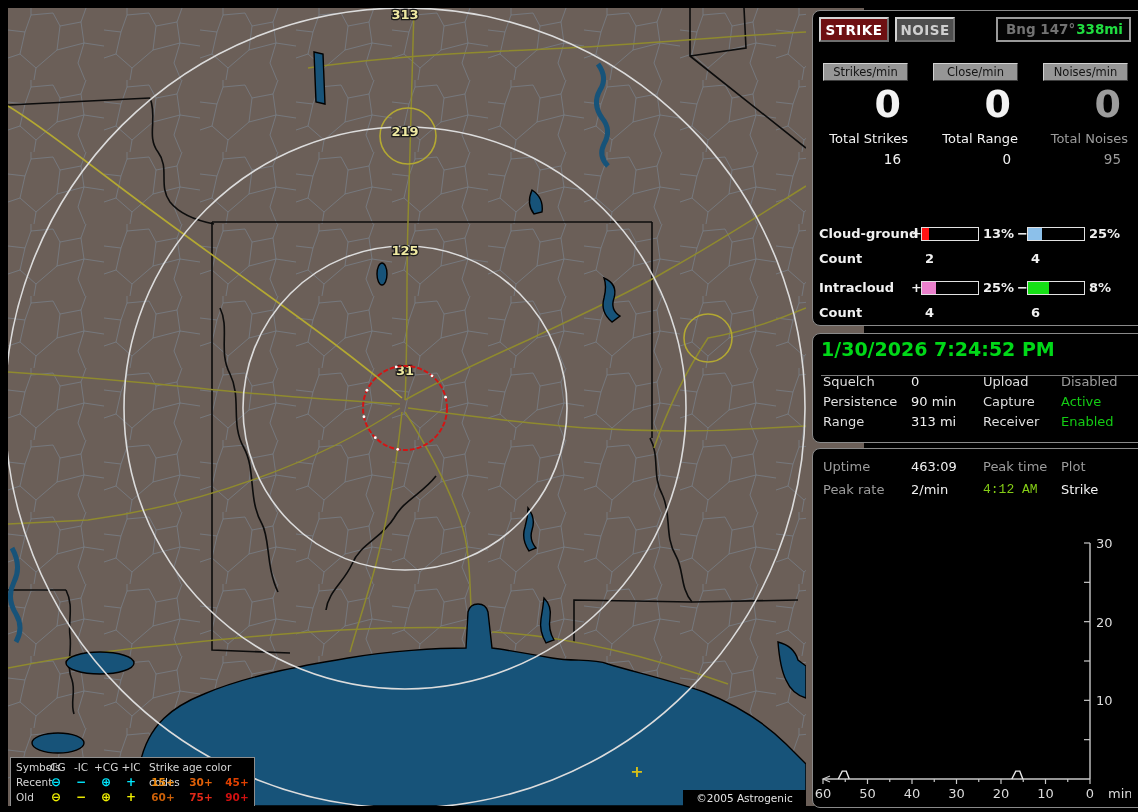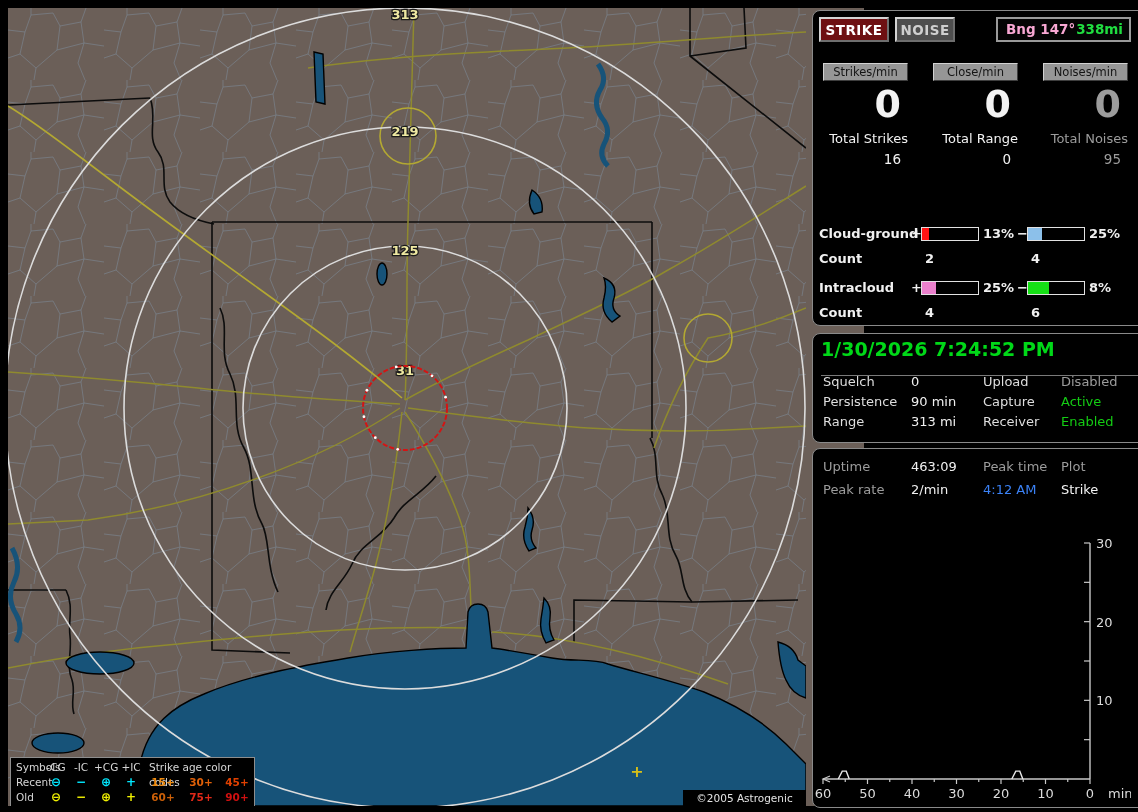--- a/index.html
+++ b/index.html
@@ -31,21 +31,21 @@
   .p2{top:333px;height:110px;}
   .p3{top:448px;height:360px;}
   
   .btn{position:absolute;top:6px;height:25px;box-sizing:border-box;font-weight:bold;font-size:13.5px;
     border:2px solid;border-color:#d4d4d4 #6e6e6e #6e6e6e #d4d4d4;cursor:pointer;
     font-family:"DejaVu Sans","Liberation Sans",sans-serif;letter-spacing:.5px;padding:0;}
   .btn-strike{left:6px;width:70px;background:#6e1012;color:#fff;}
   .btn-noise{left:82px;width:60px;background:#4e4e4e;color:#cfcfcf;}
   .bng-box{position:absolute;top:6px;left:183px;width:135px;height:25px;box-sizing:border-box;
     border:2px solid #9a9a9a;background:#040404;line-height:21px;font-size:13.5px;font-weight:bold;}
-  .bng-label{position:absolute;left:8px;color:#f9a8d4;}
+  .bng-label{position:absolute;left:8px;color:#737373;}
   .bng-value{position:absolute;right:6px;}
   
   .rate-col{position:absolute;top:52px;width:96px;height:110px;}
   .rc0{left:2px;} .rc1{left:112px;} .rc2{left:222px;}
   .chip{position:absolute;top:0;left:8px;width:85px;height:18px;box-sizing:border-box;font-size:11.5px;
     background:#969696;color:#141414;border:1px solid;border-color:#d2d2d2 #3e3e3e #3e3e3e #d2d2d2;
     cursor:pointer;font-family:"DejaVu Sans","Liberation Sans",sans-serif;padding:0;line-height:15px;}
   .bigzero{position:absolute;top:20px;right:10px;font-size:38px;font-weight:bold;line-height:42px;}
   .total-label{position:absolute;top:68px;right:3px;font-size:13px;white-space:nowrap;}
   .total-value{position:absolute;top:88px;right:10px;font-size:13.5px;}
@@ -296,21 +296,21 @@
   <div class="panel p3">
     <div class="prow" style="top:10px;">
       <span class="c1">Uptime</span>
       <span class="c2">463:09</span>
       <span class="c3" style="color: rgb(156, 156, 156);">Peak time</span>
       <span class="c4" style="color: rgb(156, 156, 156);">Plot</span>
     </div>
     <div class="prow" style="top:33px;">
       <span class="c1">Peak rate</span>
       <span class="c2">2/min</span>
-      <span class="c3" style="color: #3b82f6;">4:12 AM</span>
+      <span class="c3" style="color: #84cc16; font-family: Liberation Mono, monospace;">4:12 AM</span>
       <span class="c4" style="color: rgb(242, 242, 242);">Strike</span>
     </div>
     <svg id="trend-svg" width="318" height="358" viewBox="0 0 318 358">
         <line x1="10" y1="330" x2="277" y2="330" stroke="#c8c8c8" stroke-width="1.4"></line>
         <line x1="277" y1="330" x2="277" y2="94" stroke="#c8c8c8" stroke-width="1.4"></line>
         <path d="M17,327 L10,330 L17,333" fill="none" stroke="#c8c8c8" stroke-width="1.2"></path>
         <line x1="277" y1="330" x2="277" y2="335" stroke="#c8c8c8" stroke-width="1.2"></line>
         <line x1="254.75" y1="330" x2="254.75" y2="333" stroke="#c8c8c8" stroke-width="1.2"></line>
         <line x1="232.5" y1="330" x2="232.5" y2="335" stroke="#c8c8c8" stroke-width="1.2"></line>
         <line x1="210.25" y1="330" x2="210.25" y2="333" stroke="#c8c8c8" stroke-width="1.2"></line>

